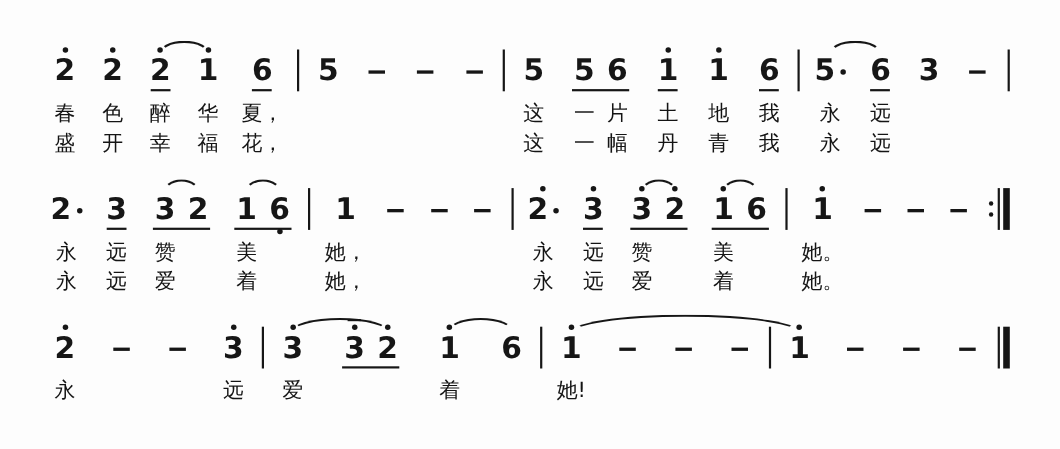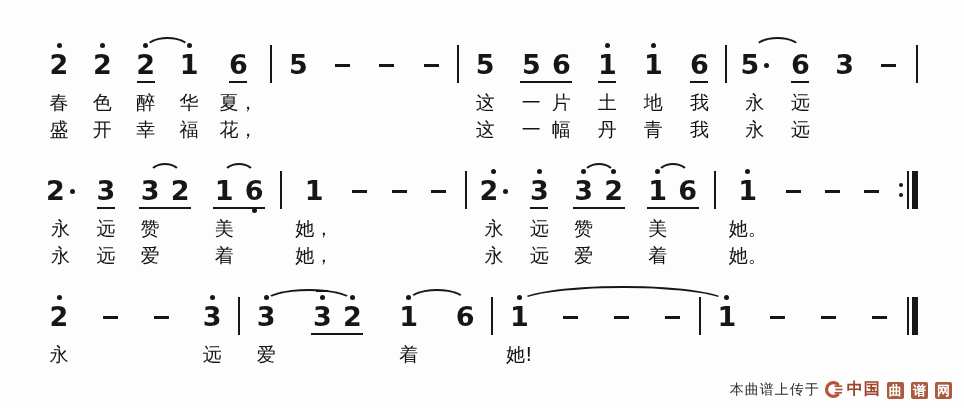--- a/index.html
+++ b/index.html
@@ -35,39 +35,20 @@
   .fprefix{font-size:14px;color:#2b2b2b;letter-spacing:1px;}
   .flogo{width:19px;height:19px;display:inline-flex;align-items:center;}
   .fbrand{font-size:16px;font-weight:bold;color:#9c432a;letter-spacing:1px;}
   .ftile{display:inline-block;width:17px;height:17px;background:#ab5a3f;color:#fff;font-size:13px;font-weight:bold;line-height:17px;text-align:center;border-radius:2px;margin-left:2px;}
 </style>
 </head>
 <body>
 
 <div id="sheet">
 
-  <div class="footer">
-    <span class="fprefix">本曲谱上传于</span>
-    <span class="flogo">
-      <svg viewBox="0 0 20 20" width="19" height="19">
-        <path d="M14.5 4.5 A7.2 7.2 0 1 0 14.5 15.5" fill="none" stroke="#b5543a" stroke-width="3.4" stroke-linecap="round"></path>
-        <g stroke="#b5543a" stroke-width="1.8">
-          <line x1="11" y1="6.5" x2="19" y2="6.5"></line>
-          <line x1="12" y1="10" x2="19.5" y2="10"></line>
-          <line x1="11" y1="13.5" x2="19" y2="13.5"></line>
-        </g>
-      </svg>
-    </span>
-    <span class="fbrand">中国</span>
-    <span>
-      <span class="ftile">曲</span>
-      <span class="ftile">谱</span>
-      <span class="ftile">网</span>
-    </span>
-  </div>
 <div class="system sys1">
       <div class="measure" style="flex-grow: 5;">
         <div class="cluster">
           <div class="cell">
             <div class="r-tick"></div>
             <div class="r-oct">
               <div class="odot"></div>
             </div>
             <div class="r-digit">
               <span class="digit">2</span>

